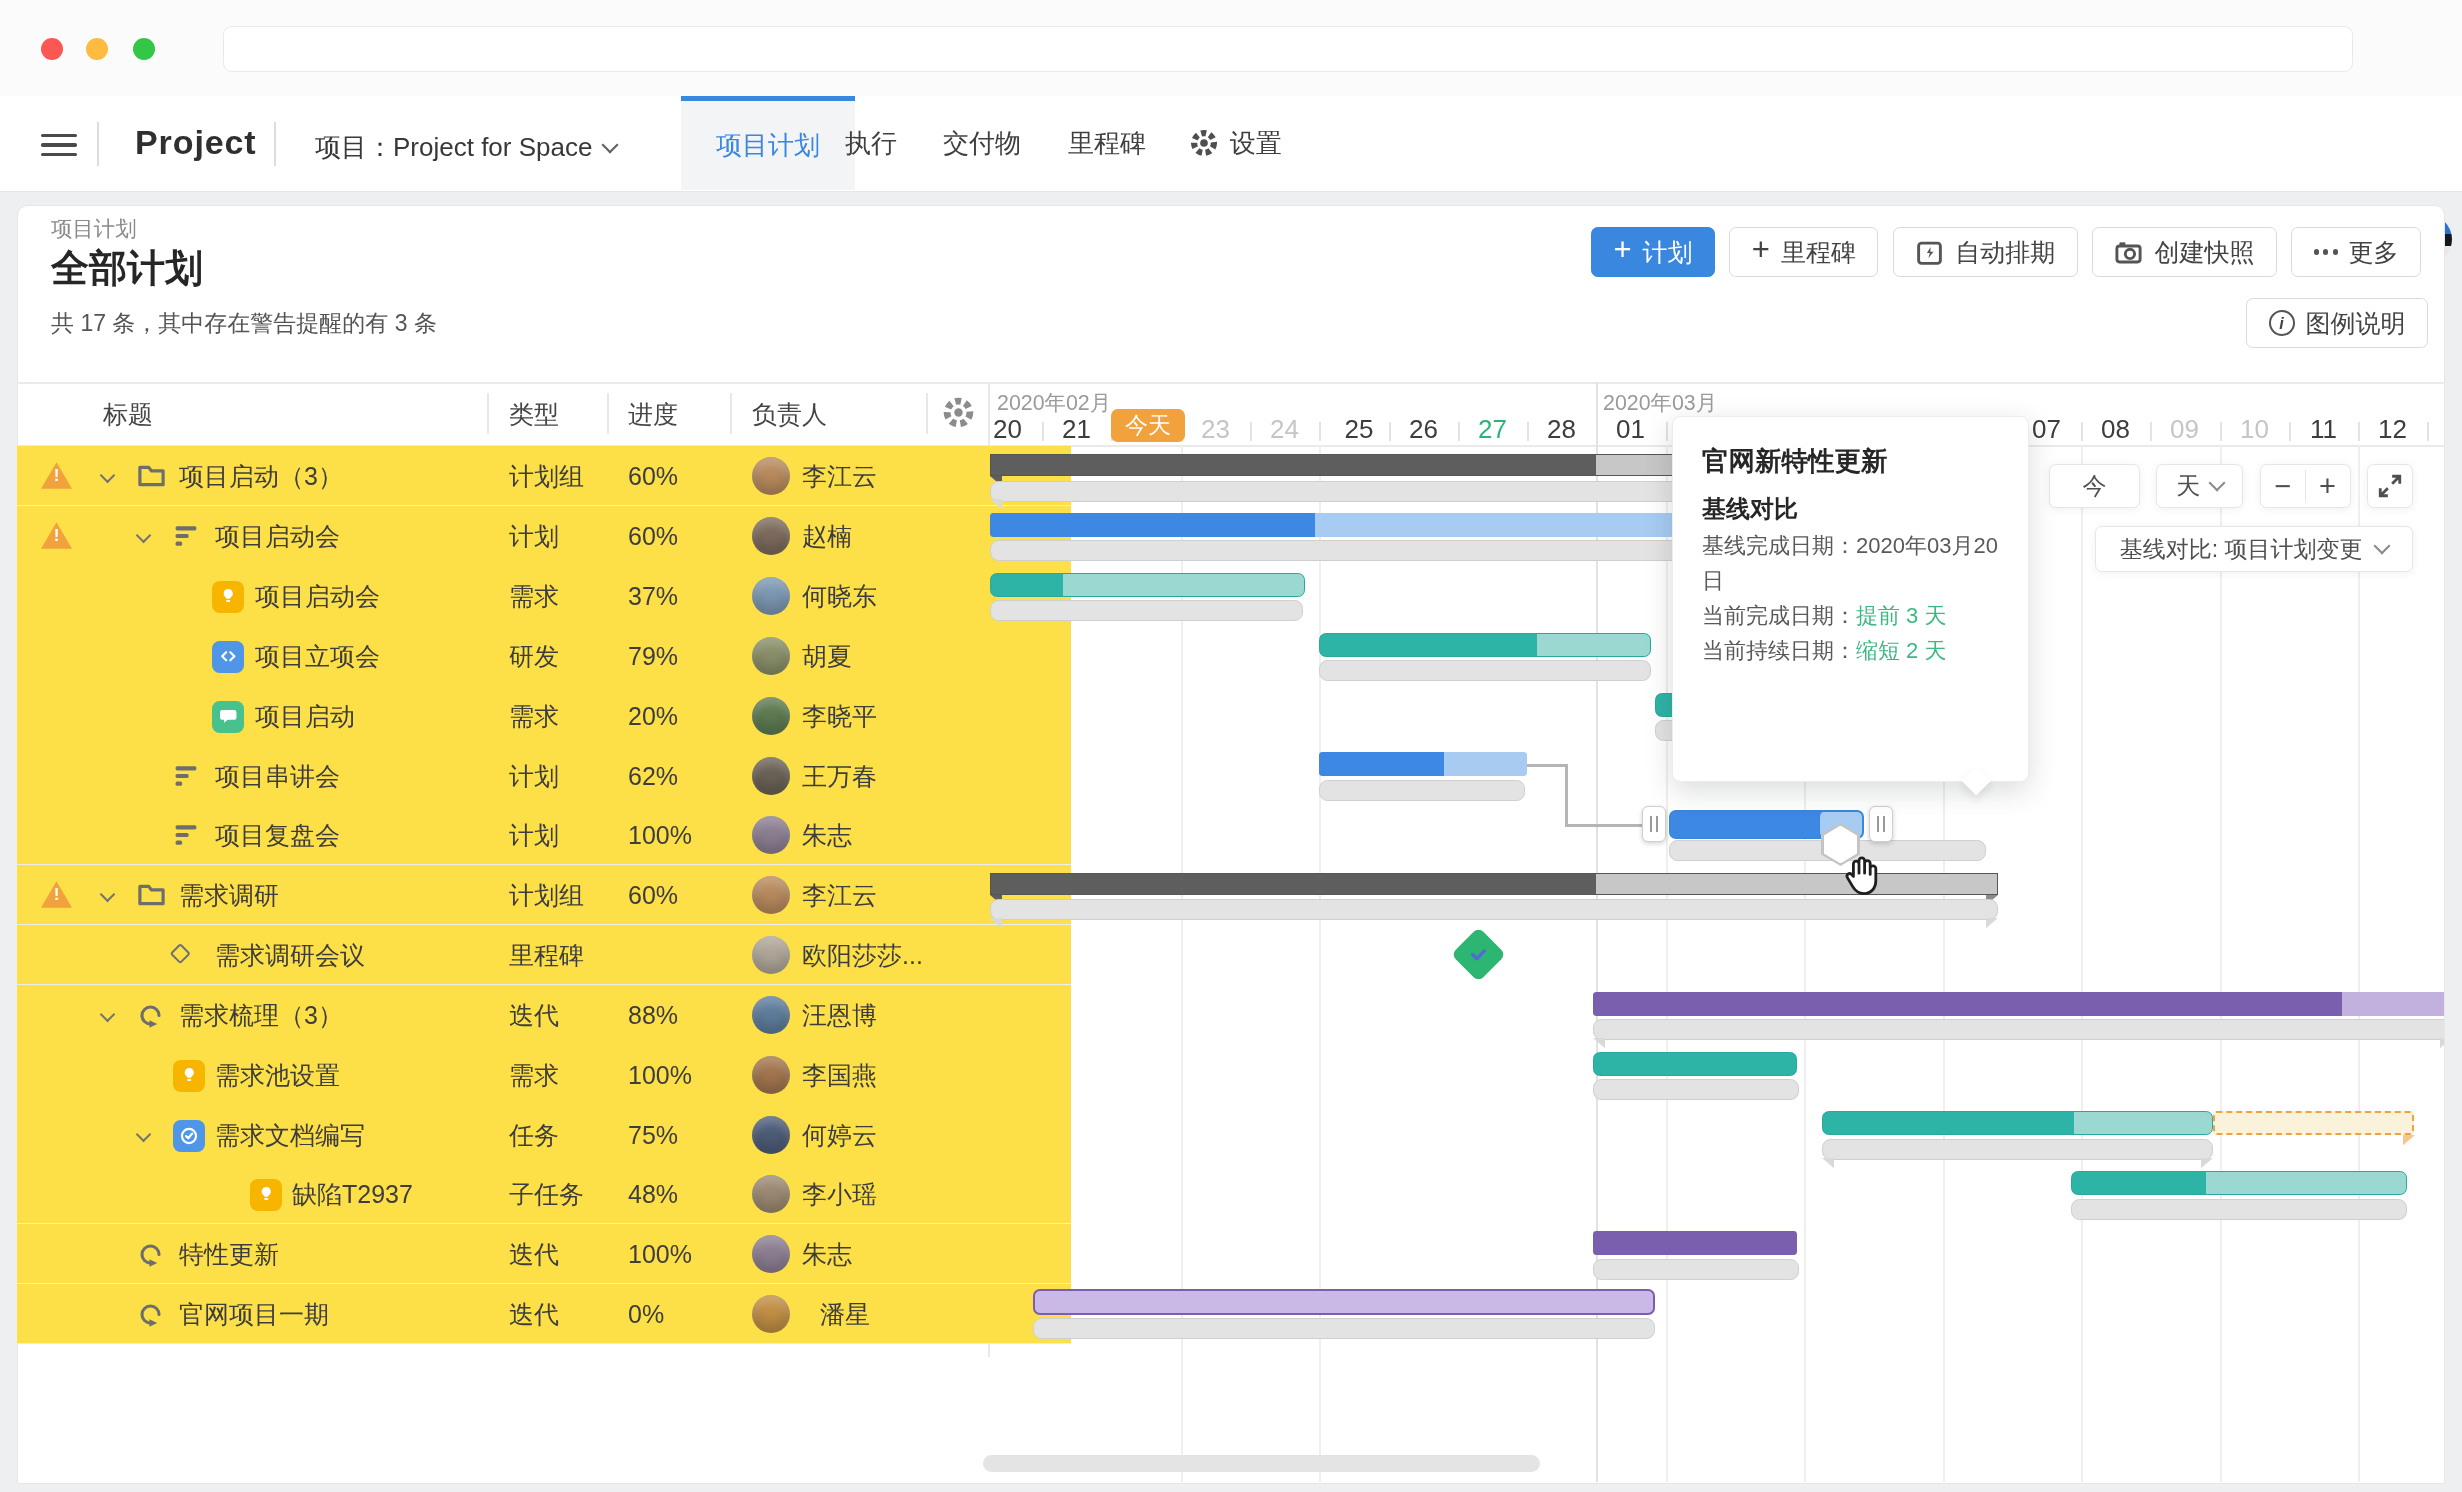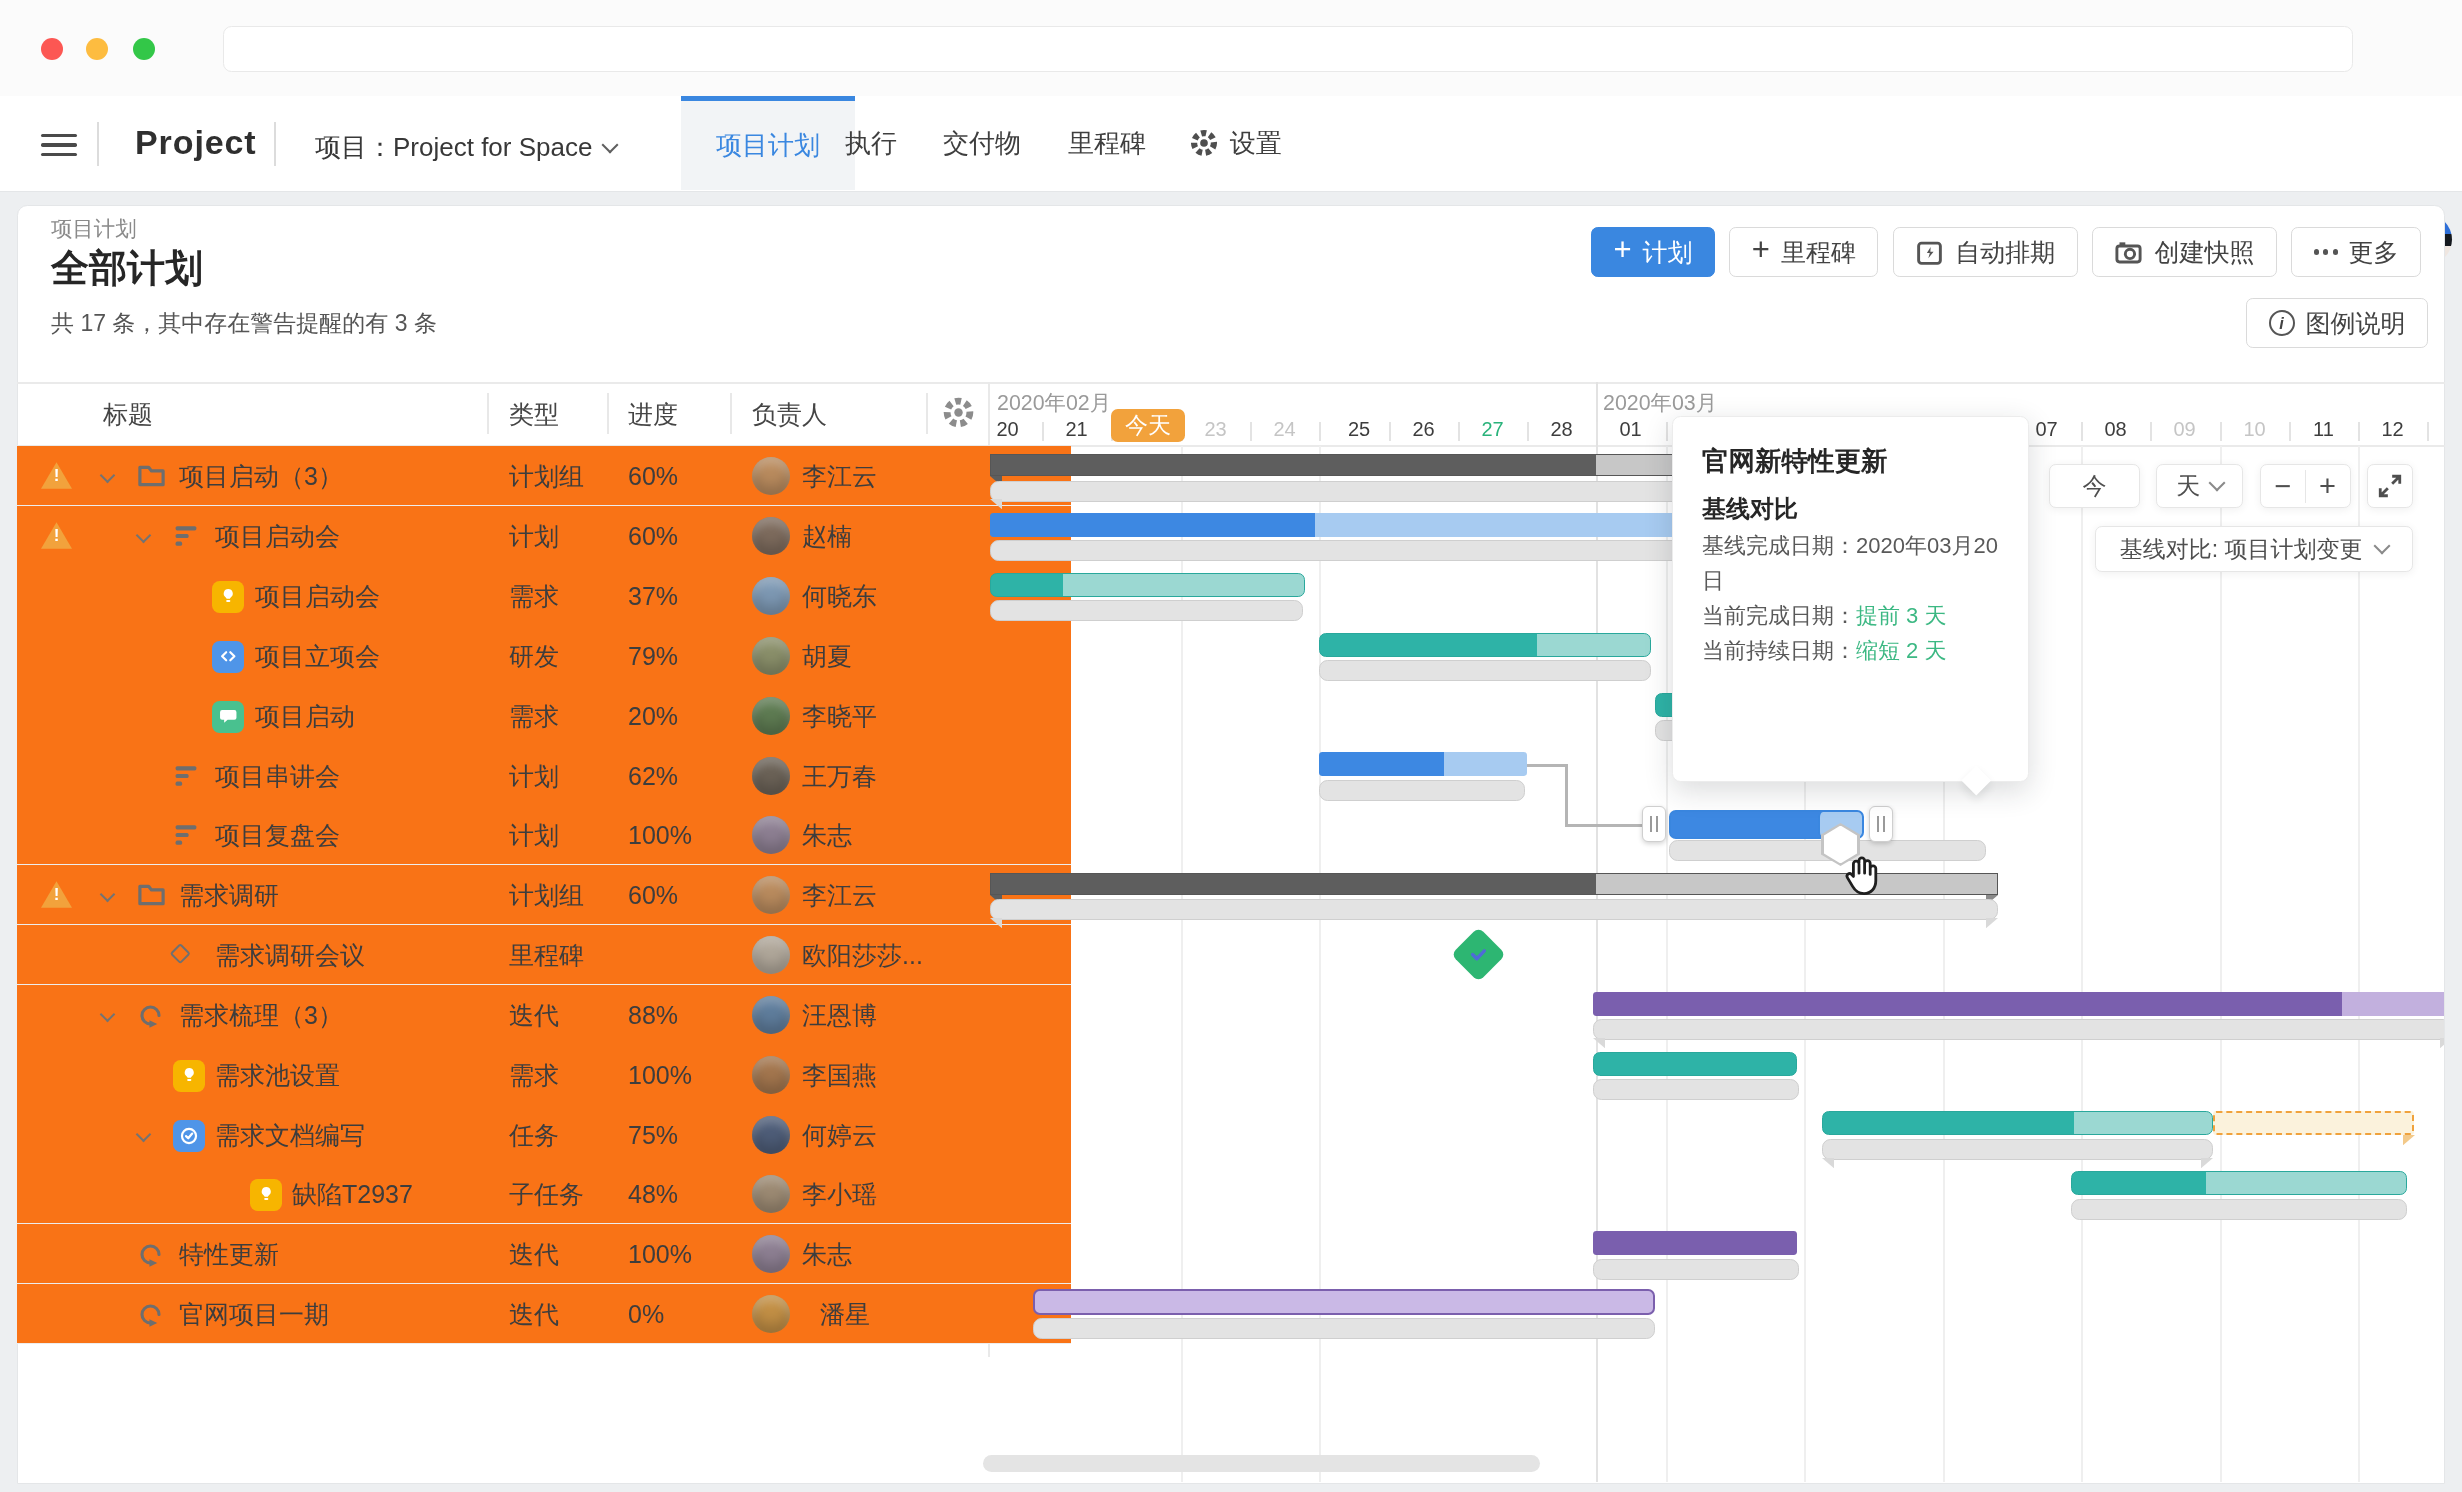--- a/index.html
+++ b/index.html
@@ -42,37 +42,37 @@
   .dots3 { display:inline-flex; gap:4.3px; }
   .dots3 i { width:5.1px; height:5.1px; border-radius:50%; background:#555; }
   .info-c { width:26px; height:26px; border-radius:50%; border:2.1px solid #555; font-size:16.2px; font-weight:700; display:inline-flex; align-items:center; justify-content:center; font-style:italic; }
 
   
   .hline { position:absolute; left:17px; width:2428px; height:1.7px; background:#eaeaea; }
   .colsep { position:absolute; top:393px; width:1.7px; height:41px; background:#e8e8e8; }
   .col-label { position:absolute; top:382px; height:64px; line-height:64px; font-size:25px; font-weight:500; color:#454545; }
 
   
-  .trow { position:absolute; left:17px; width:1054px; height:60px; background:#f97316; cursor:pointer; }
+  .trow { position:absolute; left:17px; width:1054px; height:60px; background:#fde047; cursor:pointer; }
   .trow.sep { border-bottom:1.7px solid #ededed; }
   .tcell { position:absolute; top:0; height:60px; line-height:60px; font-size:25px; color:#3d3d3d; white-space:nowrap; }
   .warn { position:absolute; top:16.2px; width:31px; height:26.5px; background:#f2a23c; clip-path:polygon(50% 0,100% 100%,0 100%); }
   .warn::after { content:"!"; position:absolute; left:0; right:0; top:3.4px; text-align:center; color:#fff; font-size:17px; font-weight:700; }
   .rchev { position:absolute; top:24px; width:11px; height:11px; border-left:2.6px solid #737373; border-bottom:2.6px solid #737373; transform:rotate(-45deg); cursor:pointer; }
   .sqic { position:absolute; top:14.5px; width:32px; height:32px; border-radius:7.7px; display:flex; align-items:center; justify-content:center; }
   .gic { position:absolute; top:17px; }
   .mile-d { position:absolute; top:20.5px; width:14.5px; height:14.5px; border:2.6px solid #707070; border-radius:2.6px; transform:rotate(45deg); }
   .av { position:absolute; top:11px; width:38px; height:38px; border-radius:50%; box-shadow:inset 0 -8.5px 13.7px rgba(0,0,0,.22), inset 0 6.8px 8.5px rgba(255,255,255,.25); }
 
   
   #gantt-clip { position:absolute; left:989px; top:382px; width:1455px; height:1100px; overflow:hidden; }
   #gantt-inner { position:absolute; left:-989px; top:-382px; width:2462px; height:1493px; }
   .gridv { position:absolute; width:1.7px; background:#efefef; }
   .mline { position:absolute; width:1.7px; background:#e2e2e2; }
-  .dayl { position:absolute; top:416px; height:27px; font-size:20px; font-weight:500; color:#3d3d3d; text-align:center; line-height:27px; }
+  .dayl { position:absolute; top:416px; height:27px; font-size:26px; font-weight:500; color:#3d3d3d; text-align:center; line-height:27px; }
   .dayl.dim { color:#c5c5c5; }
   .dayl.grn { color:#2ab37b; }
   .monl { position:absolute; top:388px; font-size:21.4px; color:#9a9a9a; }
   .daytick { position:absolute; top:422px; width:1.7px; height:19px; background:#e3e3e3; }
   .todaybadge { position:absolute; left:1111px; top:409px; width:74px; height:33px; background:#f2a23c; border-radius:6.8px; color:#fff; font-size:23px; text-align:center; line-height:33px; z-index:3; }
   .bar { position:absolute; height:24px; border-radius:3.4px; }
   .bar.teal { border:1.7px solid #29a89c; border-radius:6.8px; }
   .baseline { position:absolute; height:20.5px; background:#e3e3e3; border:1.7px solid #cfcfcf; border-radius:8.5px; }
   .foot { position:absolute; width:12px; height:10.3px; }
   .groupbar { position:absolute; height:22px; border:1.7px solid #565656; }

